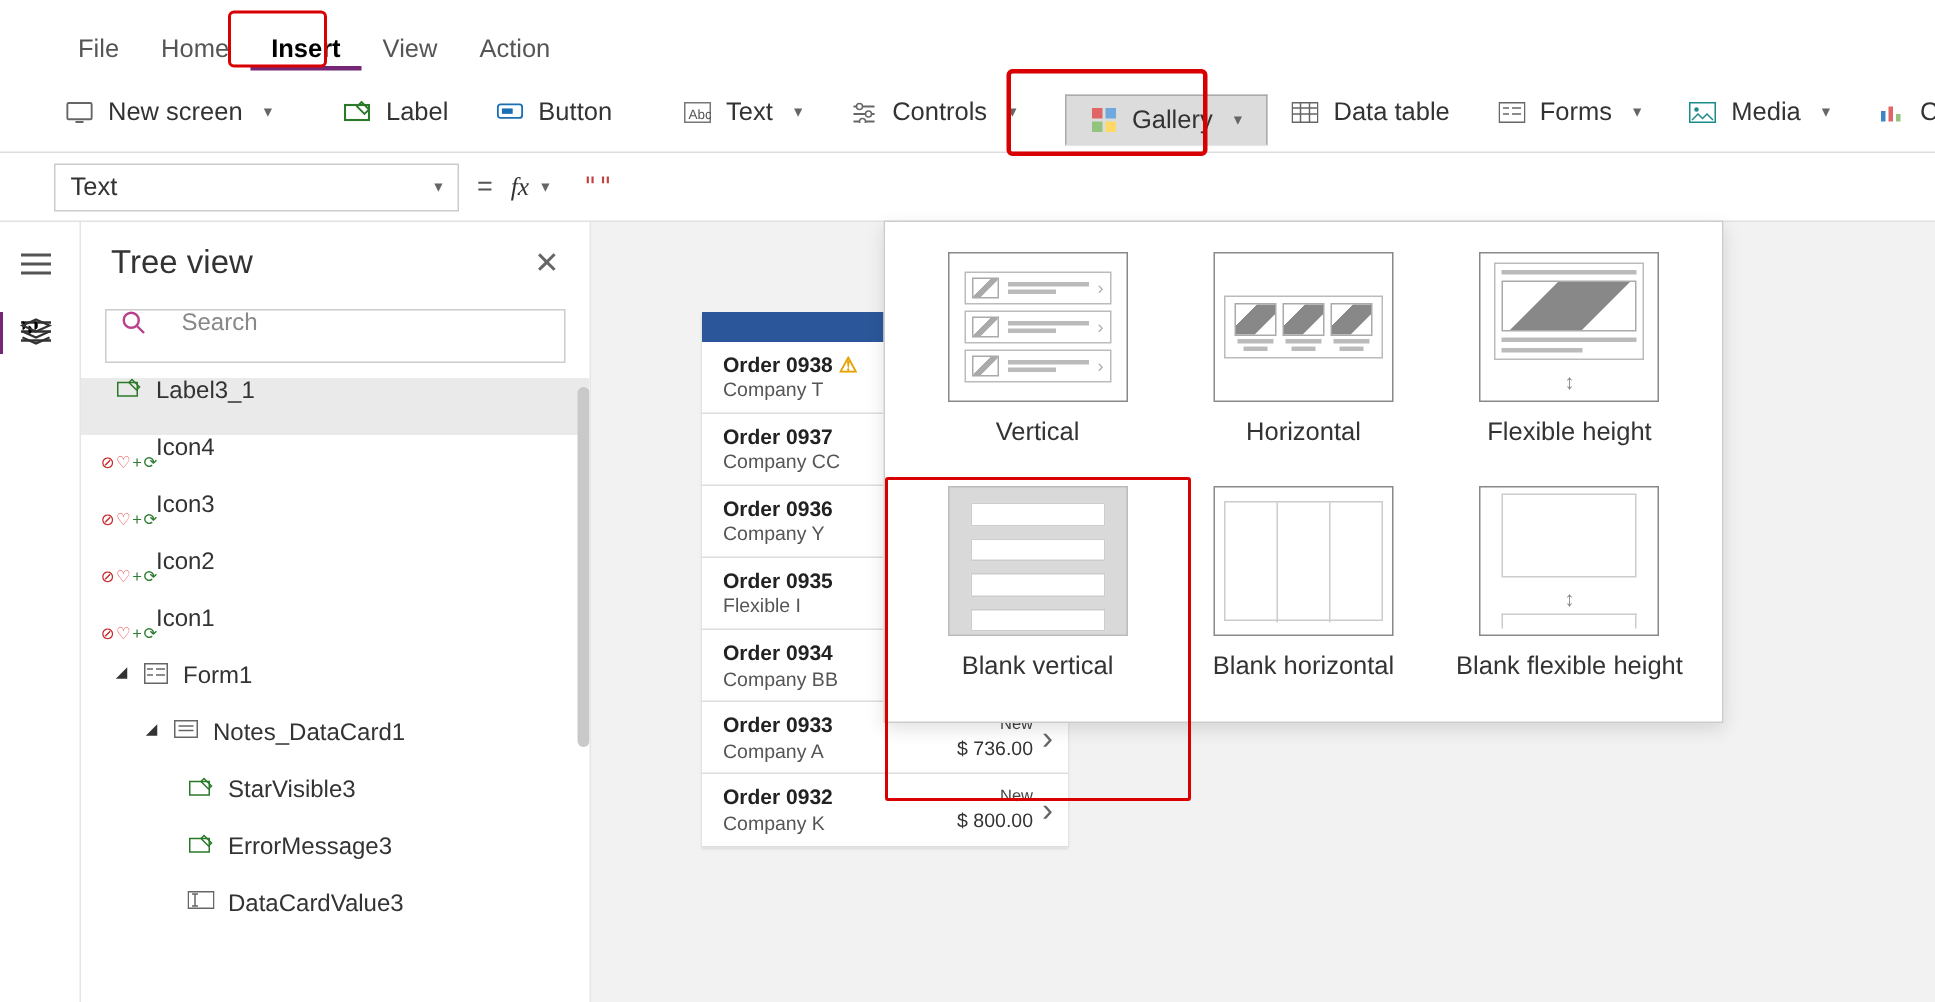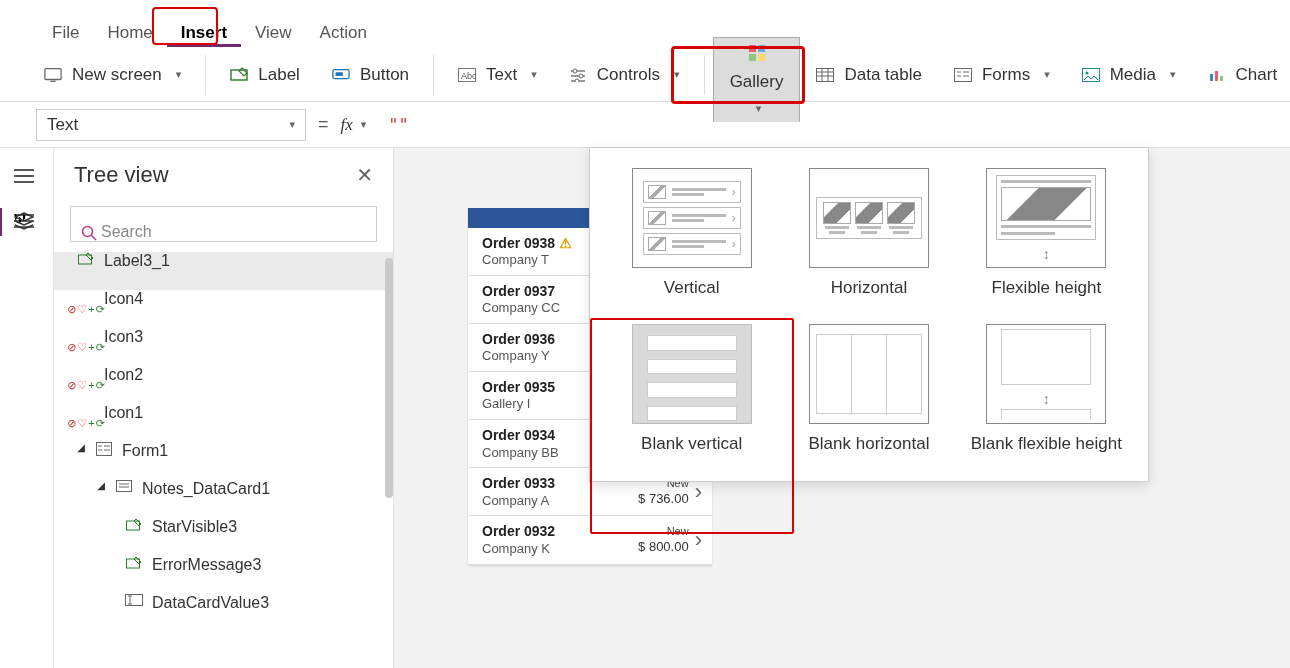--- a/index.html
+++ b/index.html
@@ -8,21 +8,21 @@
   
   .menubar { display: flex; align-items: center; height: 48px; gap: 0; padding-left: 38px; font-size: 17px; color: #555; }
   .menubar .menu-item { padding: 4px 14px; cursor: pointer; margin-top: 18px; }
   .menubar .menu-item.active { font-weight: 700; color: #000; border-bottom: 3px solid #742774; padding-bottom: 1px; }
   .menubar .highlight { position: absolute; top: 7px; left: 152px; width: 66px; height: 38px; border: 2px solid #d80000; border-radius: 4px; pointer-events:none; }
 
   
   .ribbon { display: flex; align-items: center; height: 54px; border-bottom: 1px solid #ddd; padding-left: 28px; gap: 0; font-size: 17px; color: #333; position: relative; }
   .ribbon .rbtn { display: flex; align-items: center; gap: 10px; padding: 6px 16px; cursor: pointer; white-space: nowrap; text-align: right; }
   .ribbon .sep { width: 1px; height: 40px; background: #ddd; margin: 0 8px; }
-  .ribbon .gallery-open { background: #dcdcdc; border: 1px solid #aaa; border-bottom-color:#dcdcdc; margin-top:10px;flex-direction:column; }
+  .ribbon .gallery-open { background: #dcdcdc; border: 1px solid #aaa; border-bottom-color:#dcdcdc; margin-top:10px; }
   .chev { font-size: 11px; color: #666; margin-left: 4px; }
   .iconbox { width: 18px; height: 18px; display: flex; align-items: center; justify-content: center; }
 
   .ribbon .gallery-box { position:absolute; top:-2px; left:671px; width:134px; height:58px; border:3px solid #d80000; border-radius:4px; pointer-events:none; }
 
   
   .formulabar { display: flex; align-items: center; height: 46px; border-bottom: 1px solid #e1e1e1; padding: 0 36px 0 36px; gap: 12px; font-size: 17px; }
   .propselect { flex: 0 0 270px; height: 32px; border: 1px solid #ccc; display: flex; align-items:center; justify-content:space-between; padding: 0 10px; cursor: pointer; background:#fff; }
   .eq { font-size: 18px; color: #555; }
   .fx { font-style: italic; font-family: "Segoe UI", serif; }
@@ -31,21 +31,21 @@
   
   .main { display: flex; height: calc(668px - 48px - 54px - 46px); }
   .leftrail { width: 54px; border-right: 1px solid #e5e5e5; display:flex; flex-direction:column; align-items:center; padding-top:20px; gap:24px; }
   .leftrail .railbtn { width:28px; height:20px; cursor:pointer; color:#555; }
   .leftrail .active-ind { position:relative; }
   .leftrail .active-ind::before { content:""; position:absolute; left:-14px; top:-4px; width:3px; height:28px; background:#742774; }
 
   .treepanel { width: 340px; border-right: 1px solid #e5e5e5; display:flex; flex-direction:column; }
   .treehead { display:flex; align-items:center; justify-content:space-between; padding: 14px 20px; font-size: 22px; }
   .treehead .x { cursor:pointer; color:#666; font-size:20px; }
-  .treesearch { margin: 4px 16px 10px 16px; border:1px solid #ccc; height:36px; display:flex; align-items:flex-end; padding:0 10px; gap:4px; color:#888; }
+  .treesearch { margin: 4px 16px 10px 16px; border:1px solid #ccc; height:36px; display:flex; align-items:flex-start; padding:0 10px; gap:24px; color:#888; }
   .treesearch svg{flex:none}
   .tree { flex:1; overflow:auto; font-size:16px; position:relative; }
   .scroll-thumb { position:absolute; right:0; top:6px; width:8px; height:240px; background:#c9c9c9; border-radius:4px; }
   .tnode { display:flex; gap:8px; height:38px; padding-left:22px; cursor:pointer; }
   .tnode.sel { background:#eaeaea; }
   .tnode .ticon { width:20px; display:flex; justify-content:center; }
   .tnode.depth1 { padding-left:42px; }
   .tnode.depth2 { padding-left:70px; }
   .expcol { font-size:10px; color:#333; width:10px; text-align:center;}
 
@@ -427,21 +427,21 @@
             <div style="display:flex;align-items:center;">
               <div class="right">
                 <div class="status st-invoiced">Invoi</div>
                 <div class="amt">$ 1,170</div>
               </div>
             </div>
           </div>
           <div class="row">
             <div class="left">
               <div class="title">Order 0935</div>
-              <div class="sub">Gallery I</div>
+              <div class="sub">Flexible I</div>
             </div>
             <div style="display:flex;align-items:center;">
               <div class="right">
                 <div class="status st-shipped">Ship</div>
                 <div class="amt">$ 606</div>
               </div>
             </div>
           </div>
           <div class="row">
             <div class="left">

